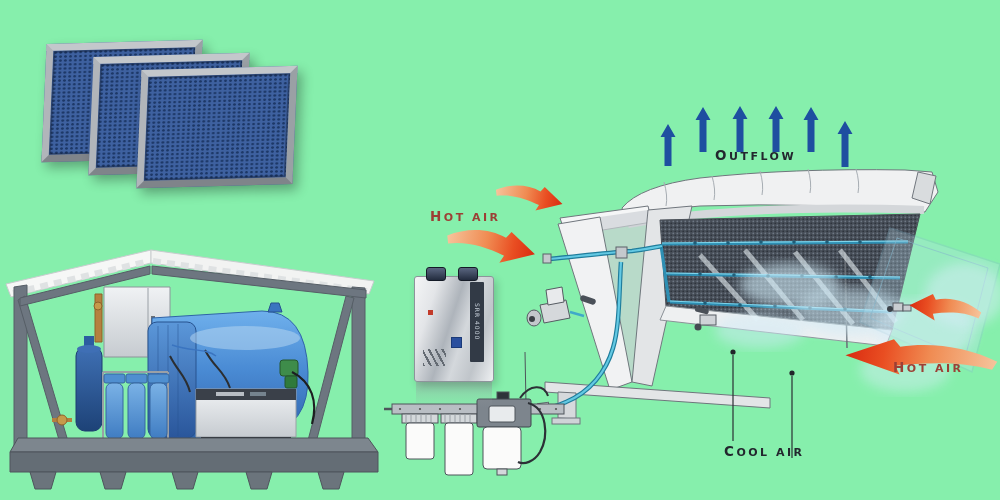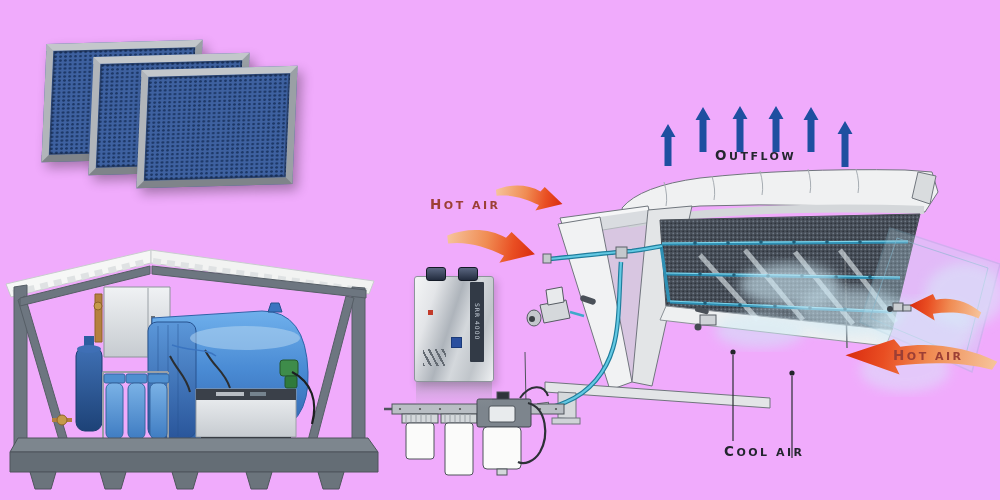--- a/index.html
+++ b/index.html
@@ -1,16 +1,16 @@
 <!DOCTYPE html>
 <html><head>
 <meta charset="utf-8">
 <style>
   html,body{margin:0;padding:0;background:#fff;}
-  .canvas{position:relative;width:1000px;height:500px;background:#f0abfc;overflow:hidden;
+  .canvas{position:relative;width:1000px;height:500px;background:#86efac;overflow:hidden;
           font-family:"DejaVu Sans", "Liberation Sans", sans-serif;}
   .layer{position:absolute;inset:0;}
   svg.layer{z-index:1;}
   
   .filter{position:absolute;width:142px;height:104px;
           border:7px solid #9aa0a5;border-top-color:#c3c7cb;border-left-color:#b1b5ba;border-bottom-color:#7f848a;
           background-color:#3e61a0;
           background-image:radial-gradient(circle,#1d3867 1.1px, rgba(0,0,0,0) 1.45px);
           background-size:5px 4px;
           box-shadow:5px 6px 12px rgba(0,0,0,.30), inset 0 0 0 2px rgba(0,0,0,.28);
@@ -32,21 +32,21 @@
           background:repeating-linear-gradient(62deg,#646b73 0 2px,rgba(0,0,0,0) 2px 6px);}
   .device .ind{position:absolute;left:36px;top:60px;width:9px;height:9px;background:#2a4f9e;border:1px solid #1b3a78;}
   .device .logo{position:absolute;left:13px;top:33px;width:5px;height:5px;background:#c23b2a;}
   .device-reflection{position:absolute;left:416px;top:382px;width:76px;height:26px;z-index:2;
           background:linear-gradient(rgba(150,156,162,.45),rgba(255,255,255,0));}
   
   .lbl{position:absolute;z-index:4;display:inline-block;font-weight:700;font-size:11px;
        letter-spacing:2.5px;white-space:nowrap;}
   .lbl::first-letter{font-size:13.5px;}
   .lbl-dark{color:#23262e;}
-  .lbl-red{color:#9c3f35;}
+  .lbl-red{color:#9c3f35;margin-top:12px;}
   .lbl-outflow{left:715px;top:147px;}
   .lbl-hot-left{left:430px;top:196px;}
   .lbl-hot-right{left:893px;top:347px;}
   .lbl-cool{left:692px;top:443px;margin-left:32px;}
 </style>
 </head>
 <body>
 
 <div class="canvas">
 

